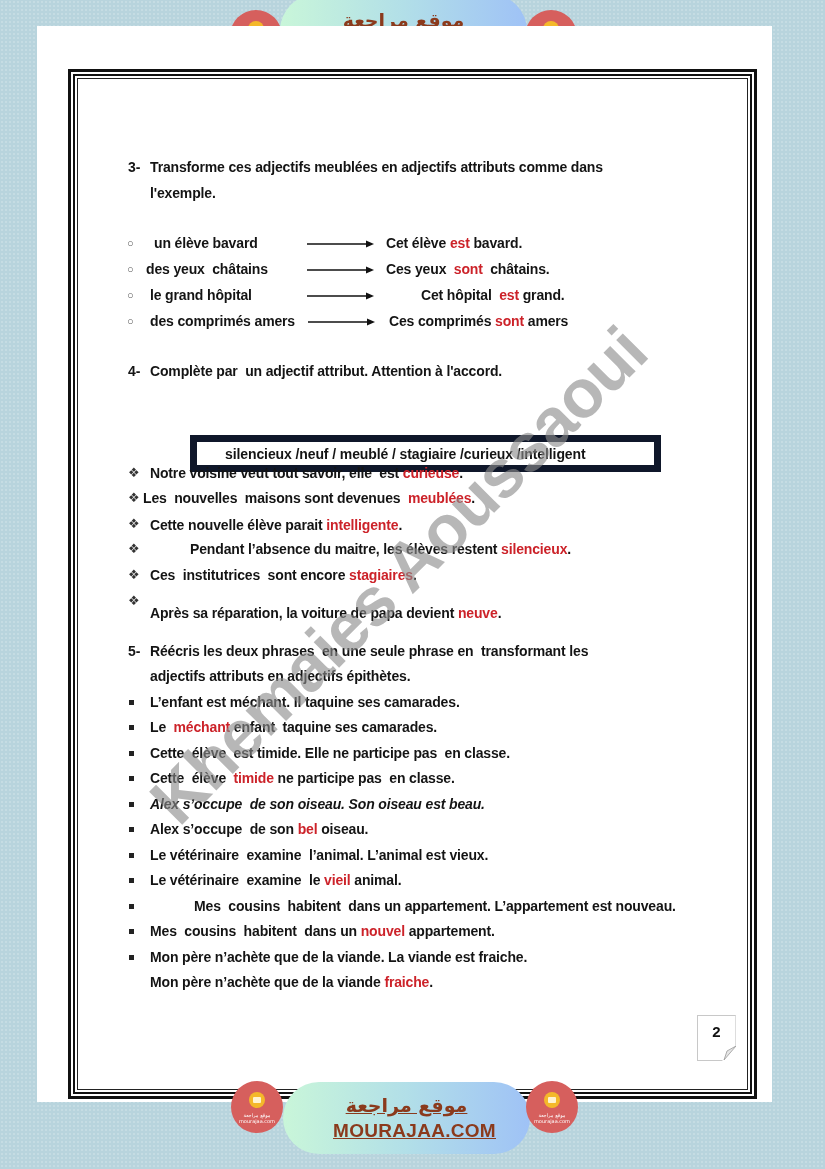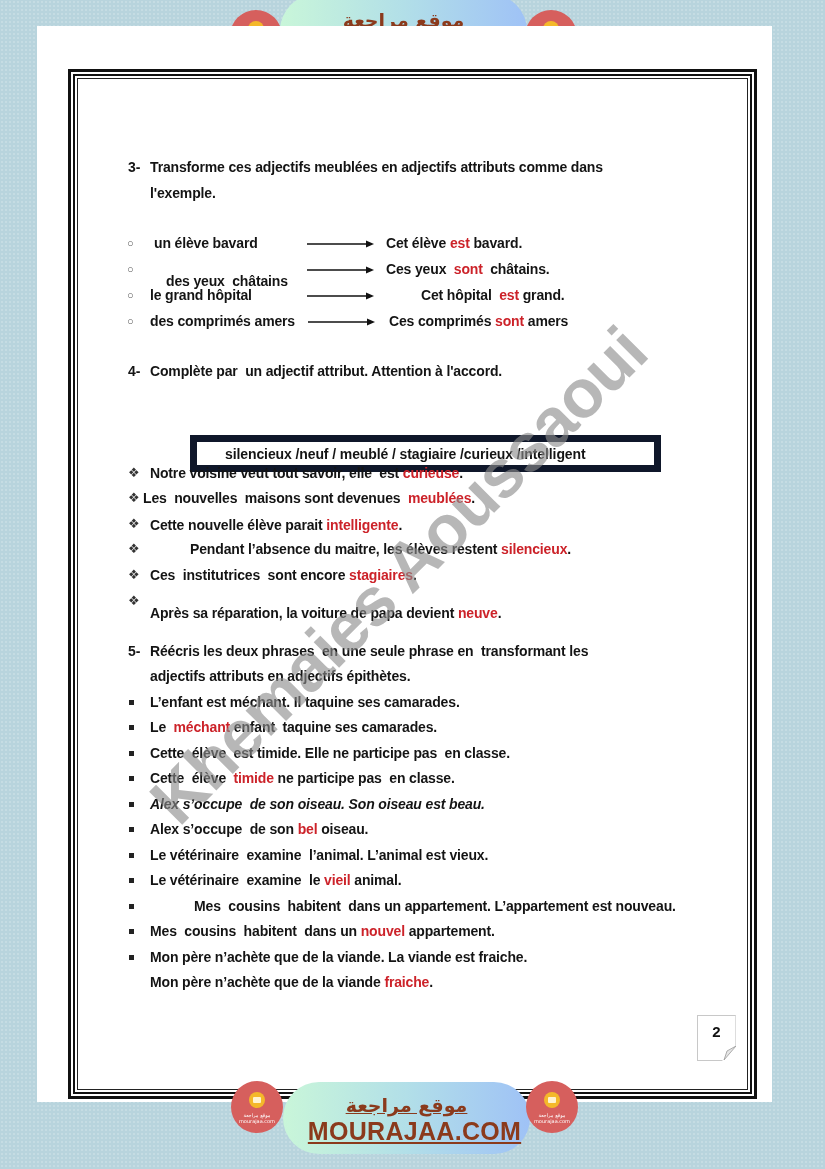--- a/index.html
+++ b/index.html
@@ -22,21 +22,21 @@
   .circ-bullet { position: absolute; font-size: 11px; line-height: 18px; color: #555; }
   .diamond { position: absolute; font-size: 13px; line-height: 18px; color: #333; }
   .sq { position: absolute; width: 5px; height: 5px; background: #222; }
   .arrow { position: absolute; width: 67px; height: 10px; }
   .wordbox { position: absolute; left: 190px; top: 435px; width: 457px; height: 23px; border: 7px solid #0f172a; }
   .wordbox span { position: absolute; left: 28px; top: 3px; font-size: 14px; line-height: 18px; font-weight: bold; color: #141414; white-space: pre; letter-spacing: -0.1px; }
 
   .pill { position: absolute; width: 247px; border-radius: 37px;
           background: linear-gradient(90deg, #c9f6d9 0%, #b2dfe8 50%, #9fc2f6 100%); text-align: center; }
   .pill .ar { position: absolute; left: 0; right: 0; font-size: 19px; font-weight: bold; color: #8b3a1c; text-decoration: underline; line-height: 22px; font-family: "DejaVu Sans", sans-serif; }
-  .pill .site { position: absolute; left: 16px; right: 0; font-size: 25px; font-weight: bold; color: #8b3a1c; text-decoration: underline; line-height: 22px; letter-spacing: 0.3px; }
+  .pill .site { position: absolute; left: 16px; right: 0; font-size: 19px; font-weight: bold; color: #8b3a1c; text-decoration: underline; line-height: 22px; letter-spacing: 0.3px; }
   .logo { position: absolute; width: 52px; height: 52px; border-radius: 50%; background: #d65f5d; }
   .logo .dot { position: absolute; left: 18px; top: 11px; width: 16px; height: 16px; border-radius: 50%; background: #f4b82a; }
   .logo .dot::after { content: ""; position: absolute; left: 4px; top: 5px; width: 8px; height: 6px; background: #fff3d0; border-radius: 1px; }
   .logo .lt { position: absolute; left: 0; right: 0; top: 31px; font-size: 5px; line-height: 6px; color: #fff; text-align: center; font-family: "DejaVu Sans", sans-serif; }
 
   .pagenum { position: absolute; left: 697px; top: 1015px; width: 37px; height: 44px; border: 1px solid #c8c8c8; border-right-color: #ddd; background: #fff; }
   .pagenum span { position: absolute; left: 0; right: 0; top: 7px; text-align: center; font-size: 15px; font-weight: bold; color: #111; }
   .pagenum svg { position: absolute; right: -1px; bottom: -1px; }
 
   .wm-wrap { position: absolute; left: 398px; top: 575px; width: 0; height: 0; z-index: 5; pointer-events: none; }
@@ -73,21 +73,21 @@
 
   <span class="circ-bullet" style="left:127px;top:234px;">○</span>
   <span class="line" style="left:154px;top:234px;">un élève bavard</span>
   <svg class="arrow" style="left:307px;top:239px;" viewBox="0 0 67 10">
       <line x1="0" y1="5" x2="60" y2="5" stroke="#111" stroke-width="1.6"></line>
       <path d="M59 1.5 L67 5 L59 8.5 Z" fill="#111"></path>
     </svg>
   <span class="line" style="left:386px;top:234px;"><span>Cet élève </span><span class="red">est</span><span> bavard.</span></span>
 
   <span class="circ-bullet" style="left:127px;top:260px;">○</span>
-  <span class="line" style="left:166px;top:260px;margin-top:12px;">des yeux  châtains</span>
+  <span class="line" style="left:146px;top:260px;">des yeux  châtains</span>
   <svg class="arrow" style="left:307px;top:265px;" viewBox="0 0 67 10">
       <line x1="0" y1="5" x2="60" y2="5" stroke="#111" stroke-width="1.6"></line>
       <path d="M59 1.5 L67 5 L59 8.5 Z" fill="#111"></path>
     </svg>
   <span class="line" style="left:386px;top:260px;"><span>Ces yeux  </span><span class="red">sont</span><span>  châtains.</span></span>
 
   <span class="circ-bullet" style="left:127px;top:286px;">○</span>
   <span class="line" style="left:150px;top:286px;">le grand hôpital</span>
   <svg class="arrow" style="left:307px;top:291px;" viewBox="0 0 67 10">
       <line x1="0" y1="5" x2="60" y2="5" stroke="#111" stroke-width="1.6"></line>

